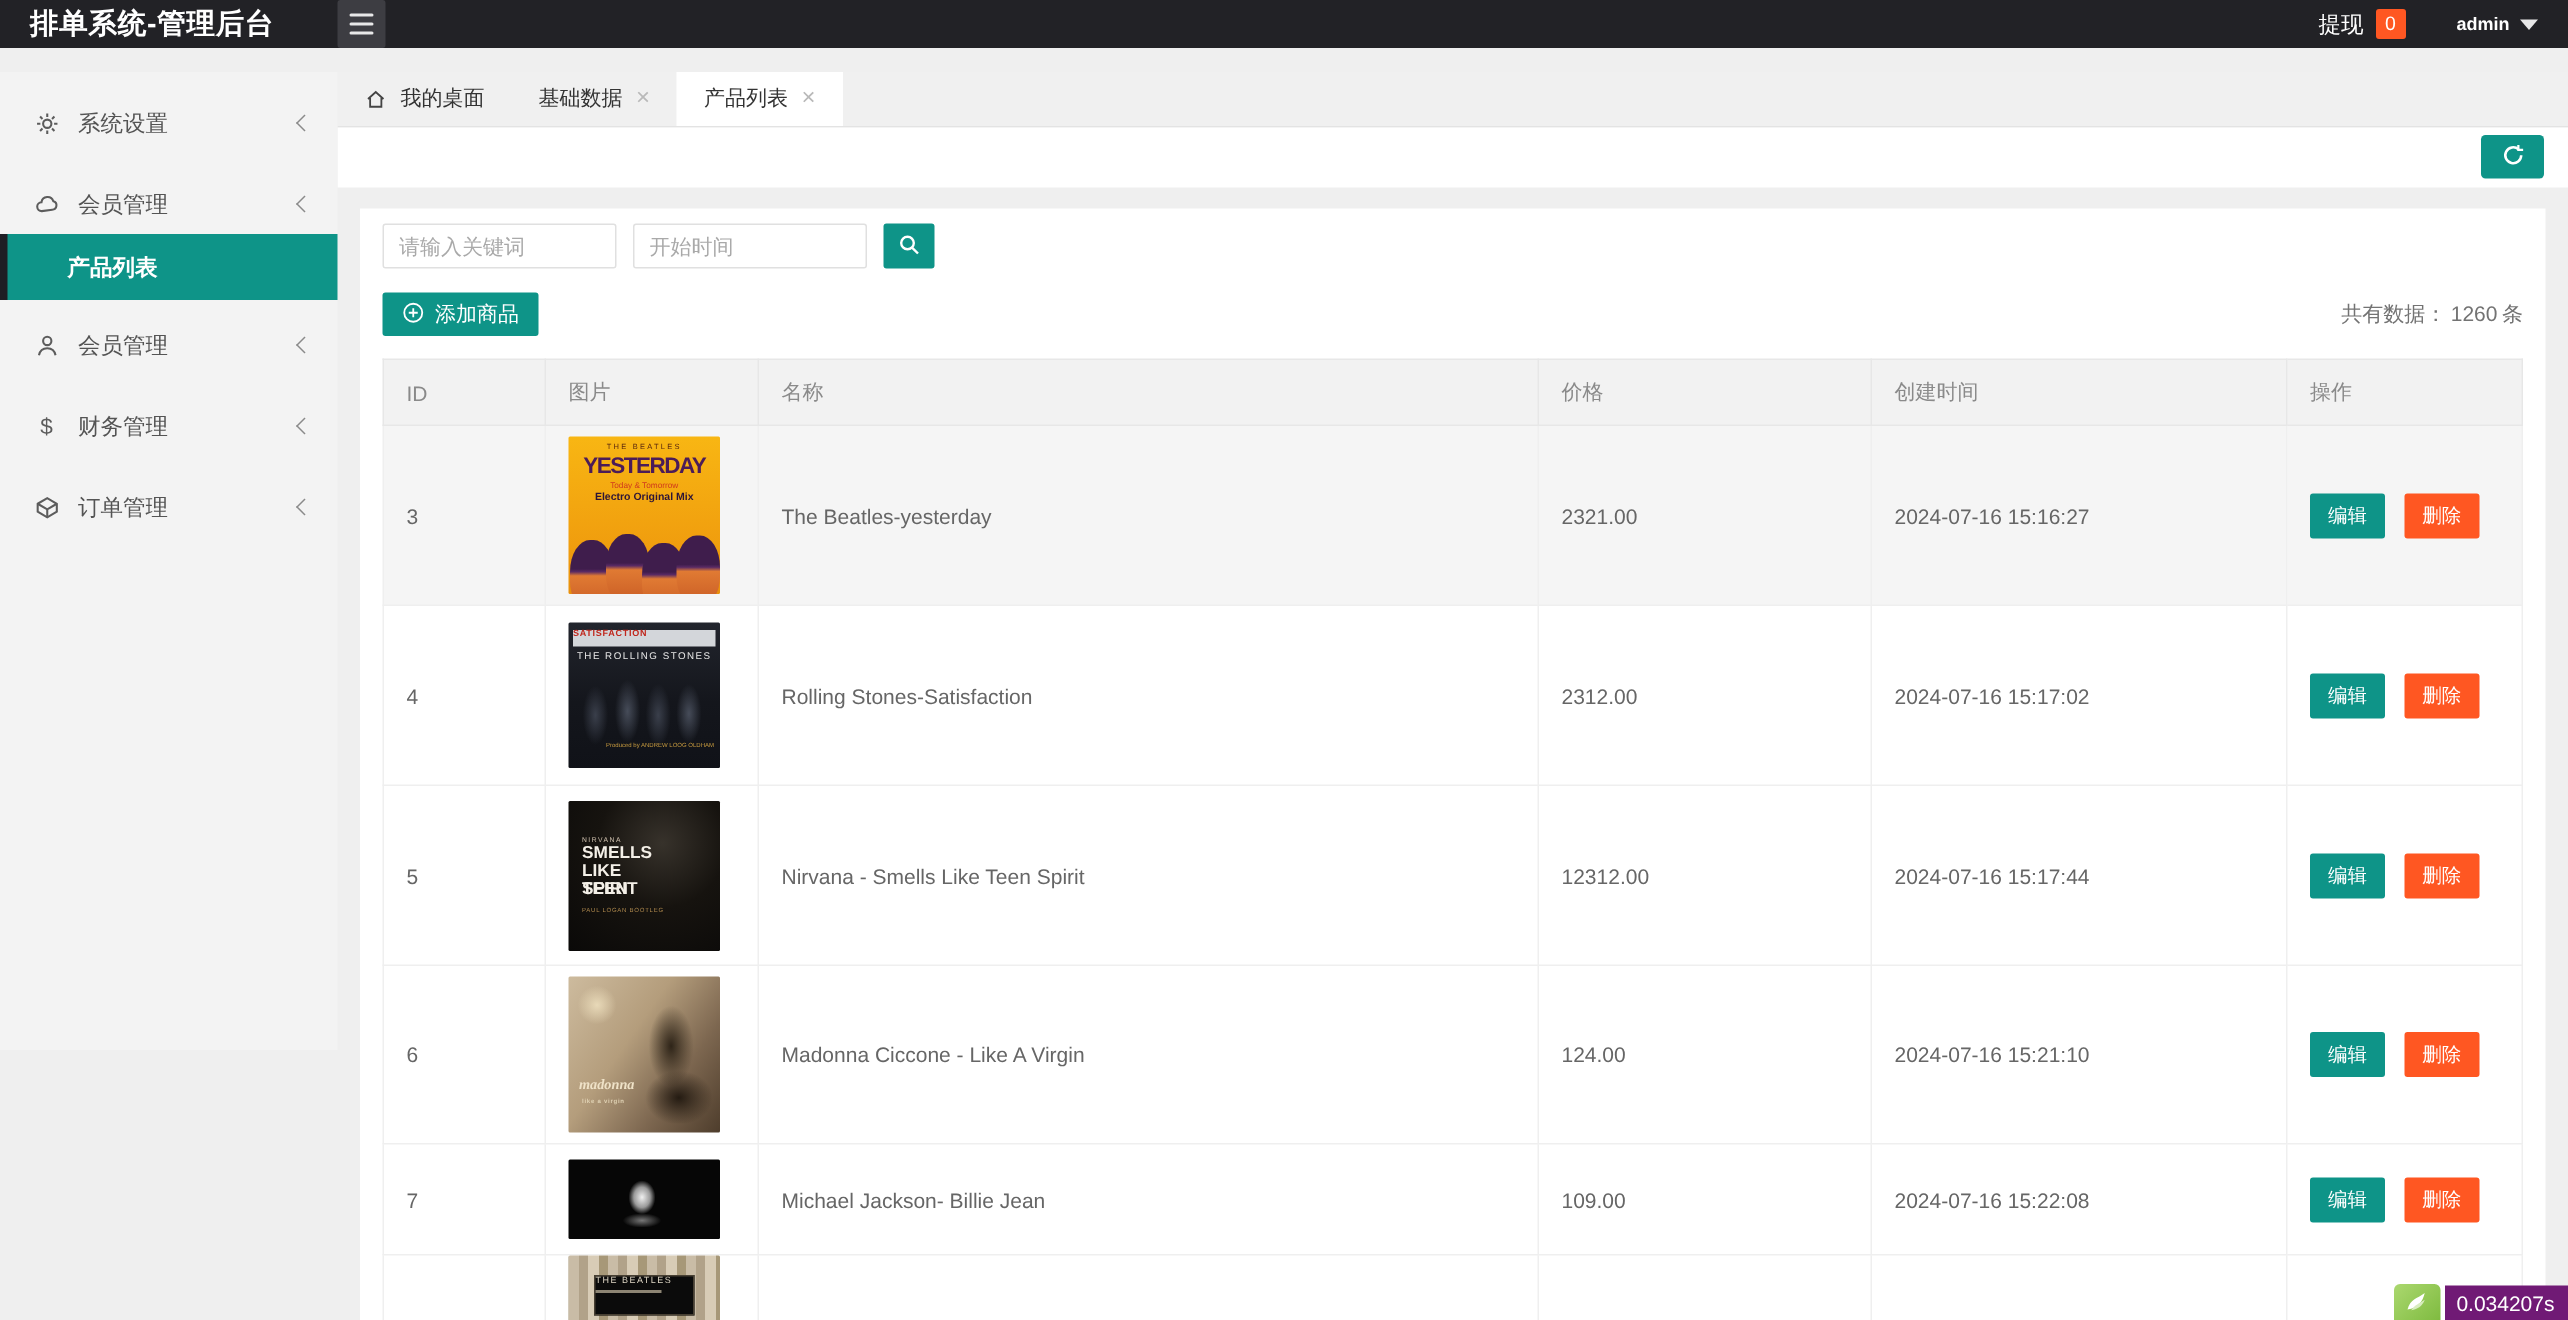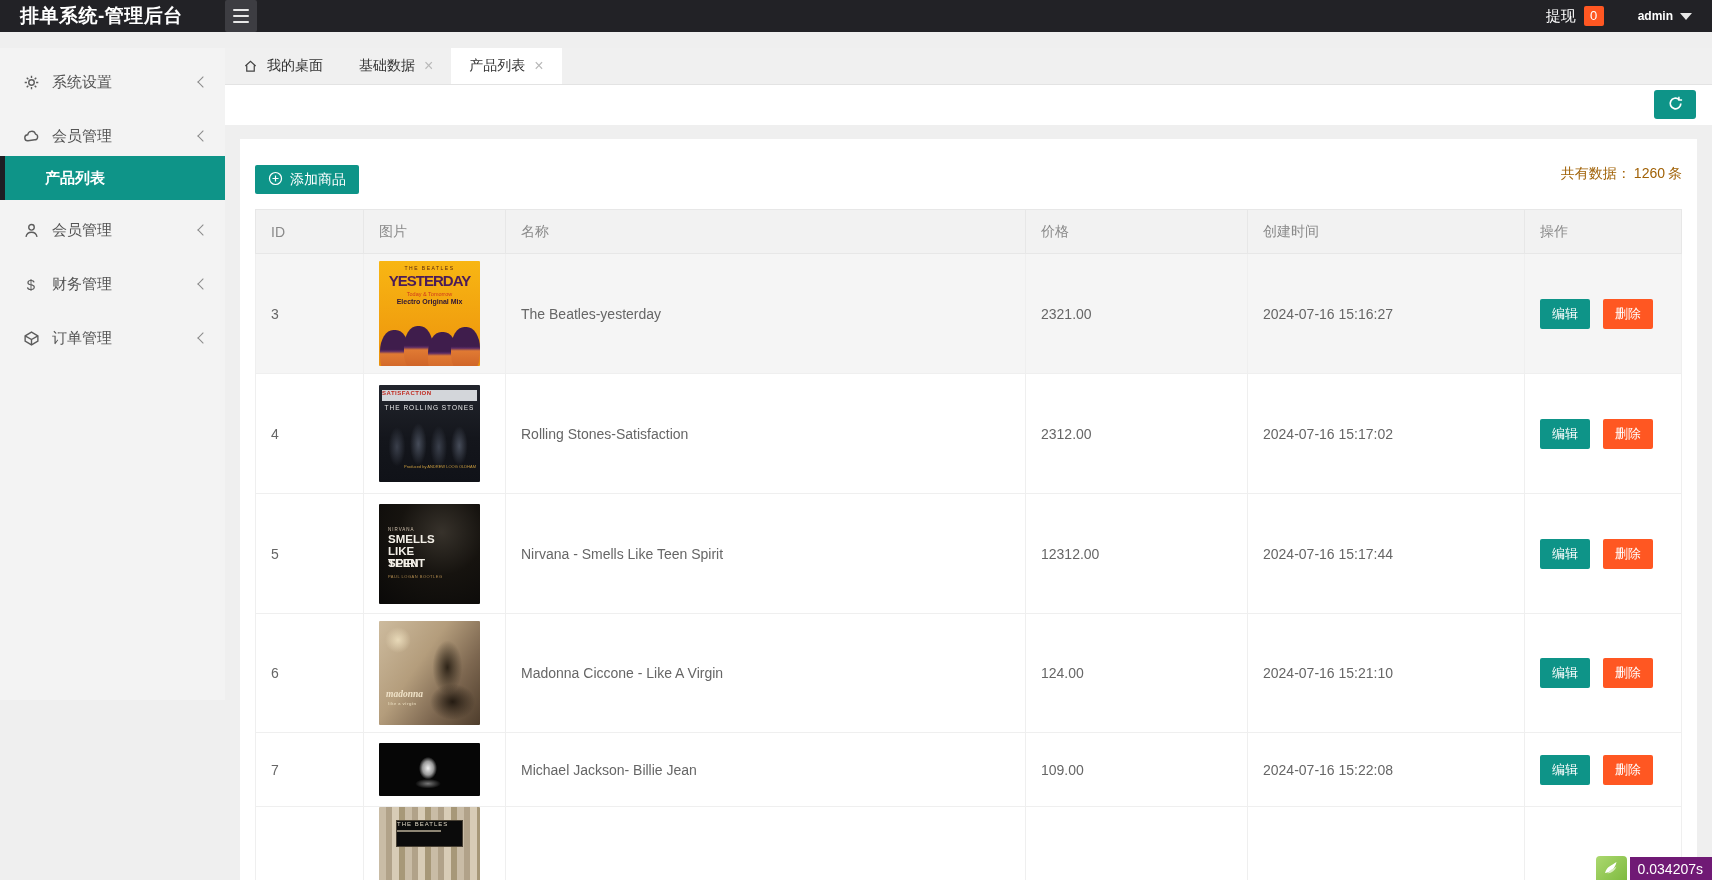--- a/index.html
+++ b/index.html
@@ -41,23 +41,23 @@
   .toolbar { height:40px; background:#fff; position:relative; }
   .refresh-btn { position:absolute; right:16px; top:5px; width:42px; height:29px; background:#0e9488; border:none; border-radius:3px; cursor:pointer; display:flex; align-items:center; justify-content:center; }
 
   .panel { margin:14px 15px 0 15px; background:#fff; height:810px; padding:10px 15px 0 15px; overflow:hidden; }
 
   .filters { display:flex; align-items:center; }
   .txt-input { width:156px; height:30px; border:1px solid #e0e0e0; border-radius:2px; padding:0 10px; font-size:14px; color:#333; outline:none; margin-right:11px; font-family:"Liberation Sans",sans-serif; }
   .txt-input::placeholder { color:#a9a9a9; }
   .search-btn { width:34px; height:30px; background:#0e9488; border:none; border-radius:2px; cursor:pointer; display:flex; align-items:center; justify-content:center; }
 
-  .actions-row { margin-top:16px; display:flex; align-items:flex-start; }
+  .actions-row { margin-top:16px; display:flex; align-items:center; }
   .add-btn { height:29px; padding:0 13px; background:#0e9488; color:#fff; border:none; border-radius:2px; font-size:14px; display:inline-flex; align-items:center; gap:7px; cursor:pointer; font-family:"Liberation Sans",sans-serif; }
-  .summary { margin-left:auto; font-size:14px; color:#a16207; }
+  .summary { margin-left:auto; font-size:14px; color:#737373; }
   .summary b { font-weight:normal; margin:0 3px; }
 
   
   table.grid { margin-top:15px; width:100%; border-collapse:collapse; table-layout:fixed; border:1px solid #ececec; }
   .grid th { background:#f2f2f2; height:44px; font-size:14px; font-weight:normal; color:#8a8a8a; text-align:left; padding:0 15px; border:1px solid #e7e7e7; }
   .grid td { font-size:14px; color:#666; padding:0 15px; border:1px solid #efefef; vertical-align:middle; background:#fff; }
   .grid tr.hovered td { background:#f5f5f5; }
   .col-id{width:108px} .col-img{width:142px} .col-name{width:520px} .col-price{width:222px} .col-time{width:277px} .col-op{width:auto}
   .r120 td{height:120px} .r119 td{height:119px} .r74 td{height:74px} .rcut td{height:120px}
 
@@ -213,20 +213,32 @@
         <svg width="17" height="17" viewBox="0 0 16 16" fill="none" stroke="#fff" stroke-width="1.6">
             <path d="M13 8a5 5 0 1 1-1.7-3.75"></path>
             <path d="M11.2 1.6v3h3" stroke-width="1.4"></path>
           </svg>
       </span>
     </button>
   </div>
 
   <div class="panel">
 
+    <div class="filters">
+      <input class="txt-input" placeholder="请输入关键词" style="">
+      <input class="txt-input" placeholder="开始时间" style="">
+      <button class="search-btn">
+        <span>
+          <svg width="16" height="16" viewBox="0 0 16 16" fill="none" stroke="#fff" stroke-width="1.6">
+              <circle cx="7" cy="7" r="4.2"></circle>
+              <path d="M10.2 10.2 14 14"></path>
+            </svg>
+        </span>
+      </button>
+    </div>
 
     <div class="actions-row">
       <button class="add-btn">
         <span>
           <svg width="15" height="15" viewBox="0 0 16 16" fill="none" stroke="#fff" stroke-width="1.3">
               <circle cx="8" cy="8" r="6.4"></circle>
               <path d="M8 4.8v6.4M4.8 8h6.4"></path>
             </svg>
         </span>
         <span>添加商品</span>

